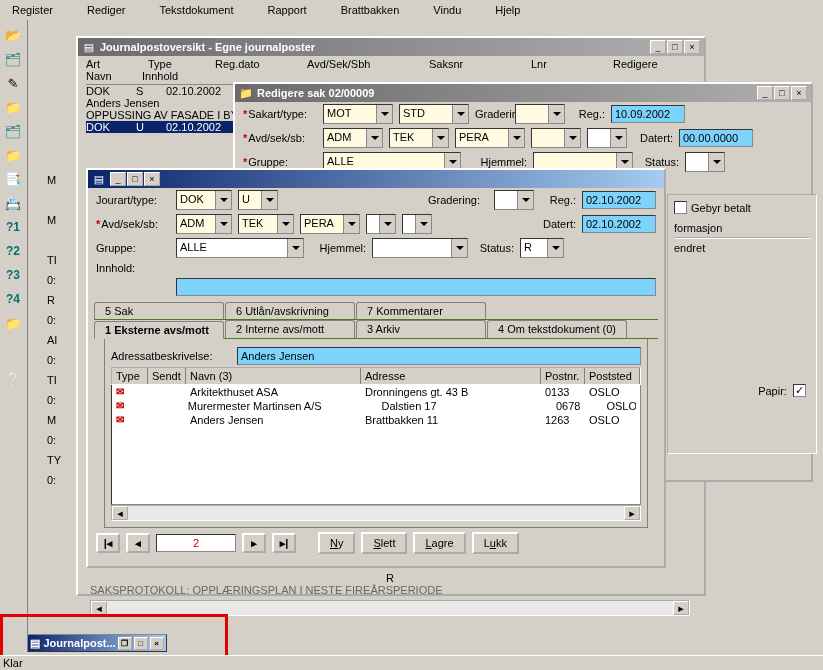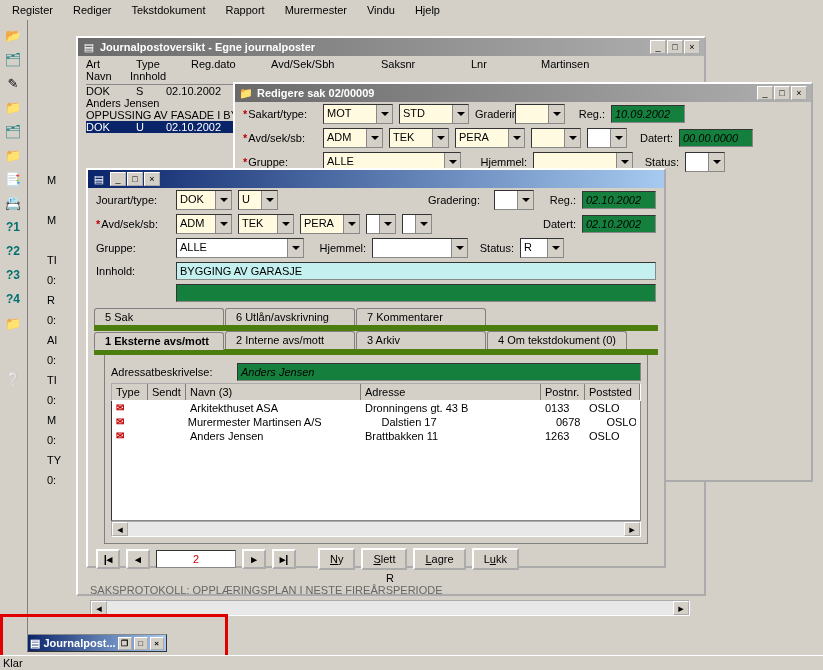--- a/index.html
+++ b/index.html
@@ -10,21 +10,21 @@
     background: #d4d0c8;
     width: 823px;
     height: 670px;
     overflow: hidden;
     position: relative;
   }
   .menubar {
     background: #d4d0c8;
     padding: 2px 4px;
     display: flex;
-    gap: 4px;
+    gap: 18px;
   }
   .menubar span {
     padding: 2px 8px;
     cursor: default;
   }
   .toolbar-left {
     position: absolute;
     left: 0;
     top: 20px;
     width: 28px;
@@ -82,21 +82,21 @@
   .label.red::before { content:"*"; color: #c00000; font-weight:bold; margin-right:1px;}
   .field {
     background: #fffae0;
     border: 1px inset #888;
     height: 18px;
     padding: 1px 3px;
     display: flex;
     align-items: center;
   }
   .field.hl { background: #c4f0f0; }
-  .field.white { background: #15803d; font-style: italic; }
+  .field.white { background: #7dd3fc; }
   .dropdown {
     display: flex;
     border: 1px inset #888;
     height: 20px;
   }
   .dropdown .val {
     flex: 1;
     padding: 2px 3px;
     background: #fffae0;
     white-space: nowrap;
@@ -119,21 +119,21 @@
     background: #d4d0c8;
     border: 2px outset #fff;
     padding: 2px 10px;
     cursor: default;
     height: 22px;
     display:inline-flex;
     align-items:center;
     justify-content:center;
   }
   .btn u { text-decoration: underline; }
-  .tabset { display: flex; border-bottom: 6px solid #4d7c0f; margin: 4px 6px 0 6px;}
+  .tabset { display: flex; border-bottom: 1px solid #4d7c0f; margin: 4px 6px 0 6px;}
   .tab {
     background: #d4d0c8;
     border: 1px solid #808080;
     border-bottom: none;
     border-top-left-radius: 3px;
     border-top-right-radius: 3px;
     padding: 2px 10px;
     margin-right: 1px;
     font-size: 11px;
   }
@@ -233,21 +233,21 @@
   .formrow { display:flex; align-items:center; gap:6px; padding:2px 8px;}
 </style>
 </head>
 <body>
 
 <div class="menubar">
   <span>Register</span>
   <span>Rediger</span>
   <span>Tekstdokument</span>
   <span>Rapport</span>
-  <span>Murermester</span>
+  <span>Brattbakken</span>
   <span>Vindu</span>
   <span>Hjelp</span>
 </div>
 
 <div class="toolbar-left">
   <div class="tb-icon orange">📂</div>
   <div class="tb-icon teal">🗂</div>
   <div class="tb-icon">✎</div>
   <div class="tb-icon orange">📁</div>
   <div class="tb-icon teal">🗂</div>
@@ -267,31 +267,31 @@
   <div class="titlebar">
     <span class="icon">▤</span>
     <span class="title-text">Journalpostoversikt - Egne journalposter</span>
     <div class="win-btns">
       <div class="win-btn">_</div>
       <div class="win-btn">□</div>
       <div class="win-btn">×</div>
     </div>
   </div>
   <div style="padding:2px 8px">
-    <div style="display:flex;gap:0">
+    <div style="display:flex;gap:12px">
       <div style="width:50px">Art</div>
       <div style="width:55px">Type</div>
       <div style="width:80px">Reg.dato</div>
       <div style="width:110px">Avd/Sek/Sbh</div>
       <div style="width:90px">Saksnr</div>
       <div style="width:70px">Lnr</div>
-      <div>Martinsen</div>
+      <div>Redigere</div>
     </div>
     <div style="display:flex">
-      <div style="width:44px">Navn</div>
+      <div style="width:56px">Navn</div>
       <div>Innhold</div>
     </div>
     <div style="border-top:1px solid #888;margin-top:2px">
       <div style="display:flex">
           <div style="width:50px">DOK</div>
           <div style="width:30px">S</div>
           <div>02.10.2002</div>
         </div>
       <div>Anders Jensen</div>
       <div>OPPUSSING AV FASADE I BY</div>
@@ -372,20 +372,31 @@
         <div class="val"></div>
         <div class="arr"></div>
       </div>
     <div style="width:40px;text-align:right">Status:</div>
     <div class="dropdown white" style="width:40px">
         <div class="val"></div>
         <div class="arr"></div>
       </div>
   </div>
 
+  <div style="position:absolute;right:-6px;top:110px;background:#d4d0c8;border:1px inset #fff;width:150px;height:260px;padding:6px">
+    <div style="display:flex;align-items:center;margin-bottom:8px">
+        <span class="checkbox"></span>
+        <span>Gebyr betalt</span>
+      </div>
+    <div>formasjon</div>
+    <div style="border:1px inset #fff;height:2px;margin:3px 0"></div>
+    <div>endret</div>
+    <div style="height:130px"></div>
+    <div style="display:flex;align-items:center;justify-content:flex-end"><span>Papir:</span>&nbsp;&nbsp;<span class="checkbox checked"></span></div>
+  </div>
 </div>
 
 <div class="window" style="left:86px;top:168px;width:580px;height:400px">
   <div class="titlebar active">
     <span class="icon">▤</span>
     <div class="win-btns">
       <div class="win-btn">_</div>
       <div class="win-btn">□</div>
       <div class="win-btn">×</div>
     </div>
@@ -447,23 +458,20 @@
         <div class="arr"></div>
       </div>
     <div style="width:40px;text-align:right">Status:</div>
     <div class="dropdown white" style="width:44px">
         <div class="val">R</div>
         <div class="arr"></div>
       </div>
   </div>
   <div class="formrow">
     <div class="label" style="width:74px">Innhold:</div>
-    <div class="field hl" style="flex:1">
-        <span>BYGGING AV GARASJE</span>
-      </div>
   </div>
   <div class="formrow">
     <div style="width:74px"></div>
     <div class="field white" style="flex:1;height:18px"></div>
   </div>
 
   <div class="tabset">
     <div class="tab" style="width:130px">5 Sak</div>
     <div class="tab" style="width:130px">6 Utlån/avskrivning</div>
     <div class="tab" style="width:130px">7 Kommentarer</div>

